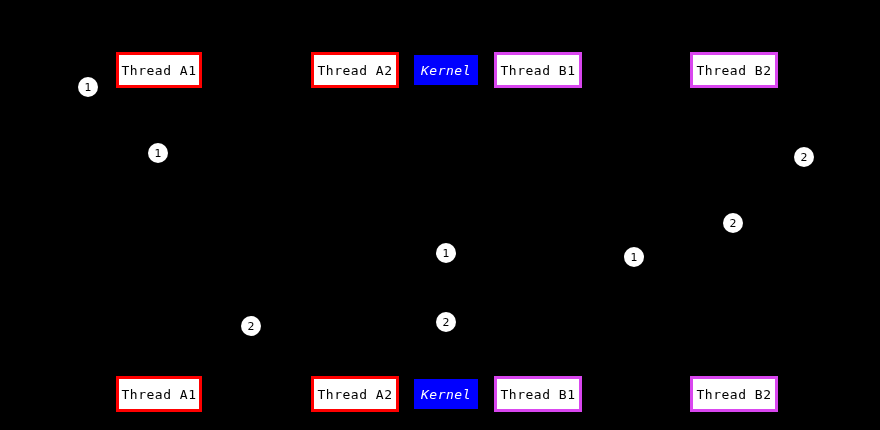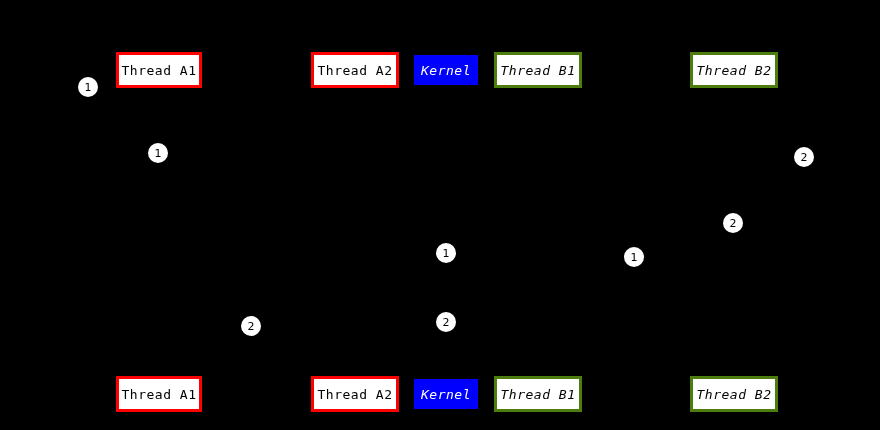--- a/index.html
+++ b/index.html
@@ -33,23 +33,22 @@
     white-space: nowrap;
     line-height: 1;
   }
   .node.red {
     background: #ffffff;
     border: 3px solid #ff0000;
     color: #000000;
   }
   .node.blue {
     background: #ffffff;
-    border: 3px solid #4d7c0f;
+    border: 3px solid #d946ef;
     color: #000000;
-    font-style: italic;
   }
   .node.fill-blue {
     background: #0000ff;
     border: 0 solid #0000ff;
     color: #ffffff;
     font-style: italic;
   }
   
   .badge {
     position: absolute;

